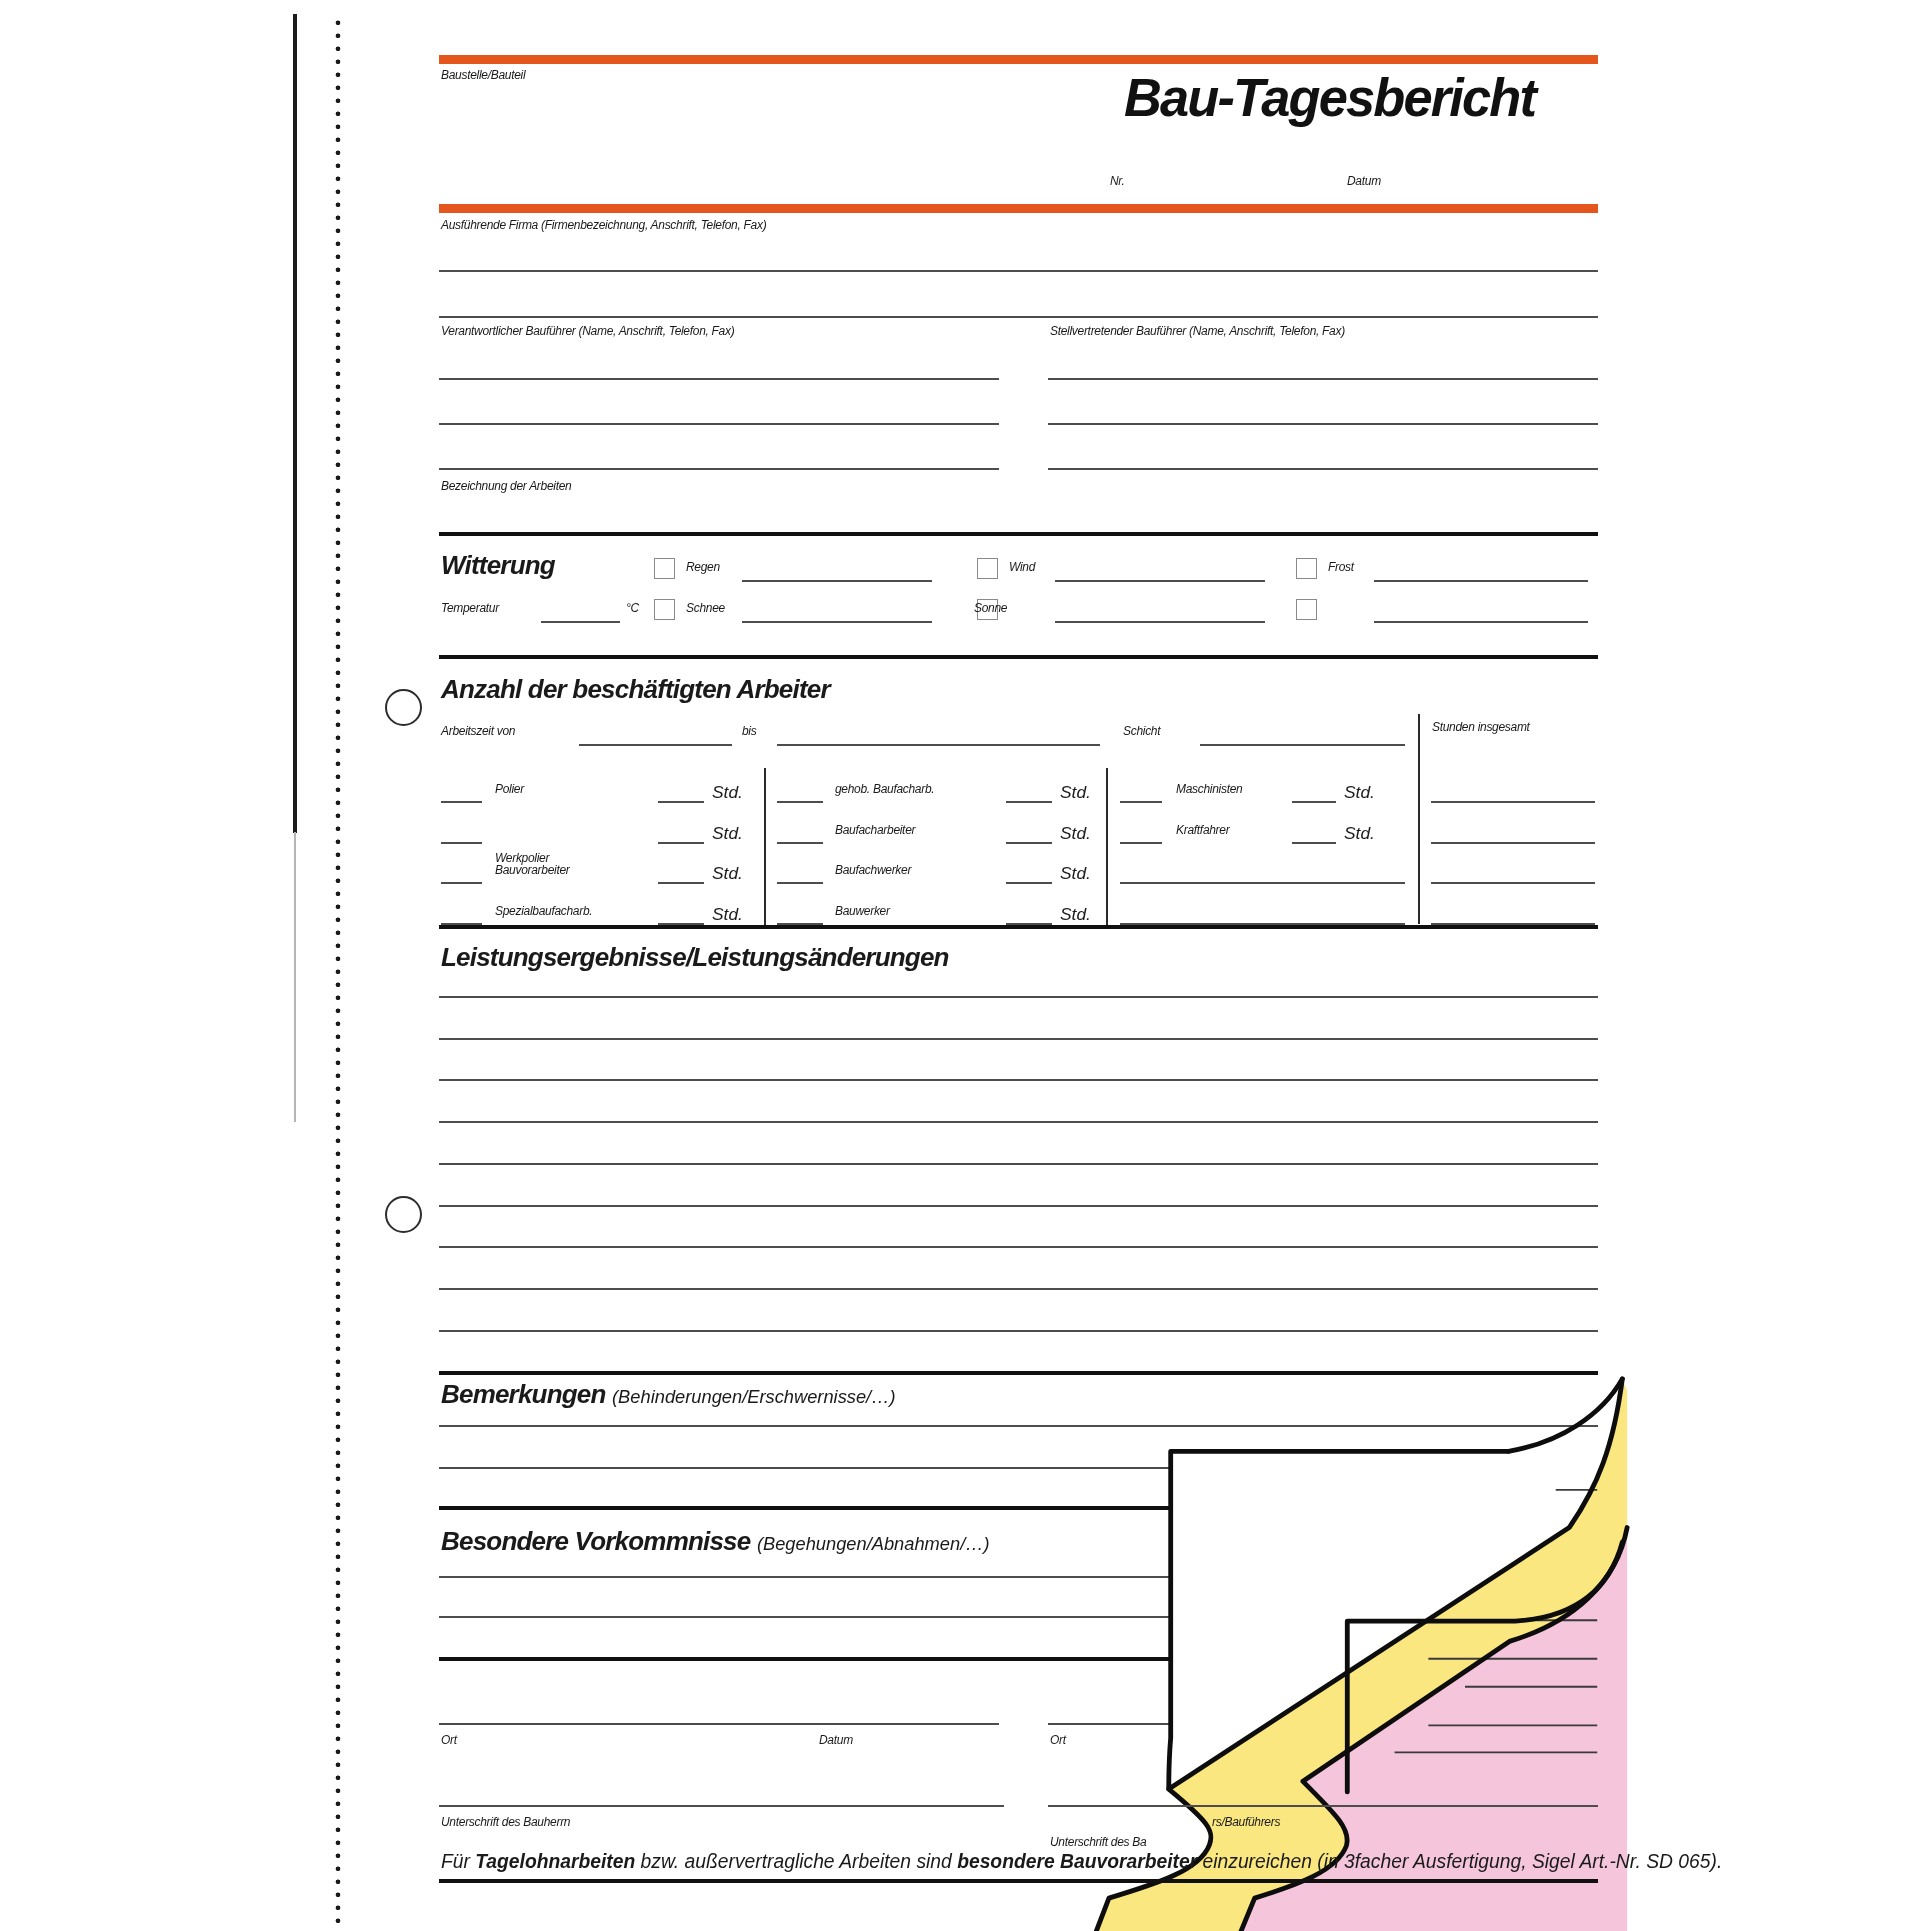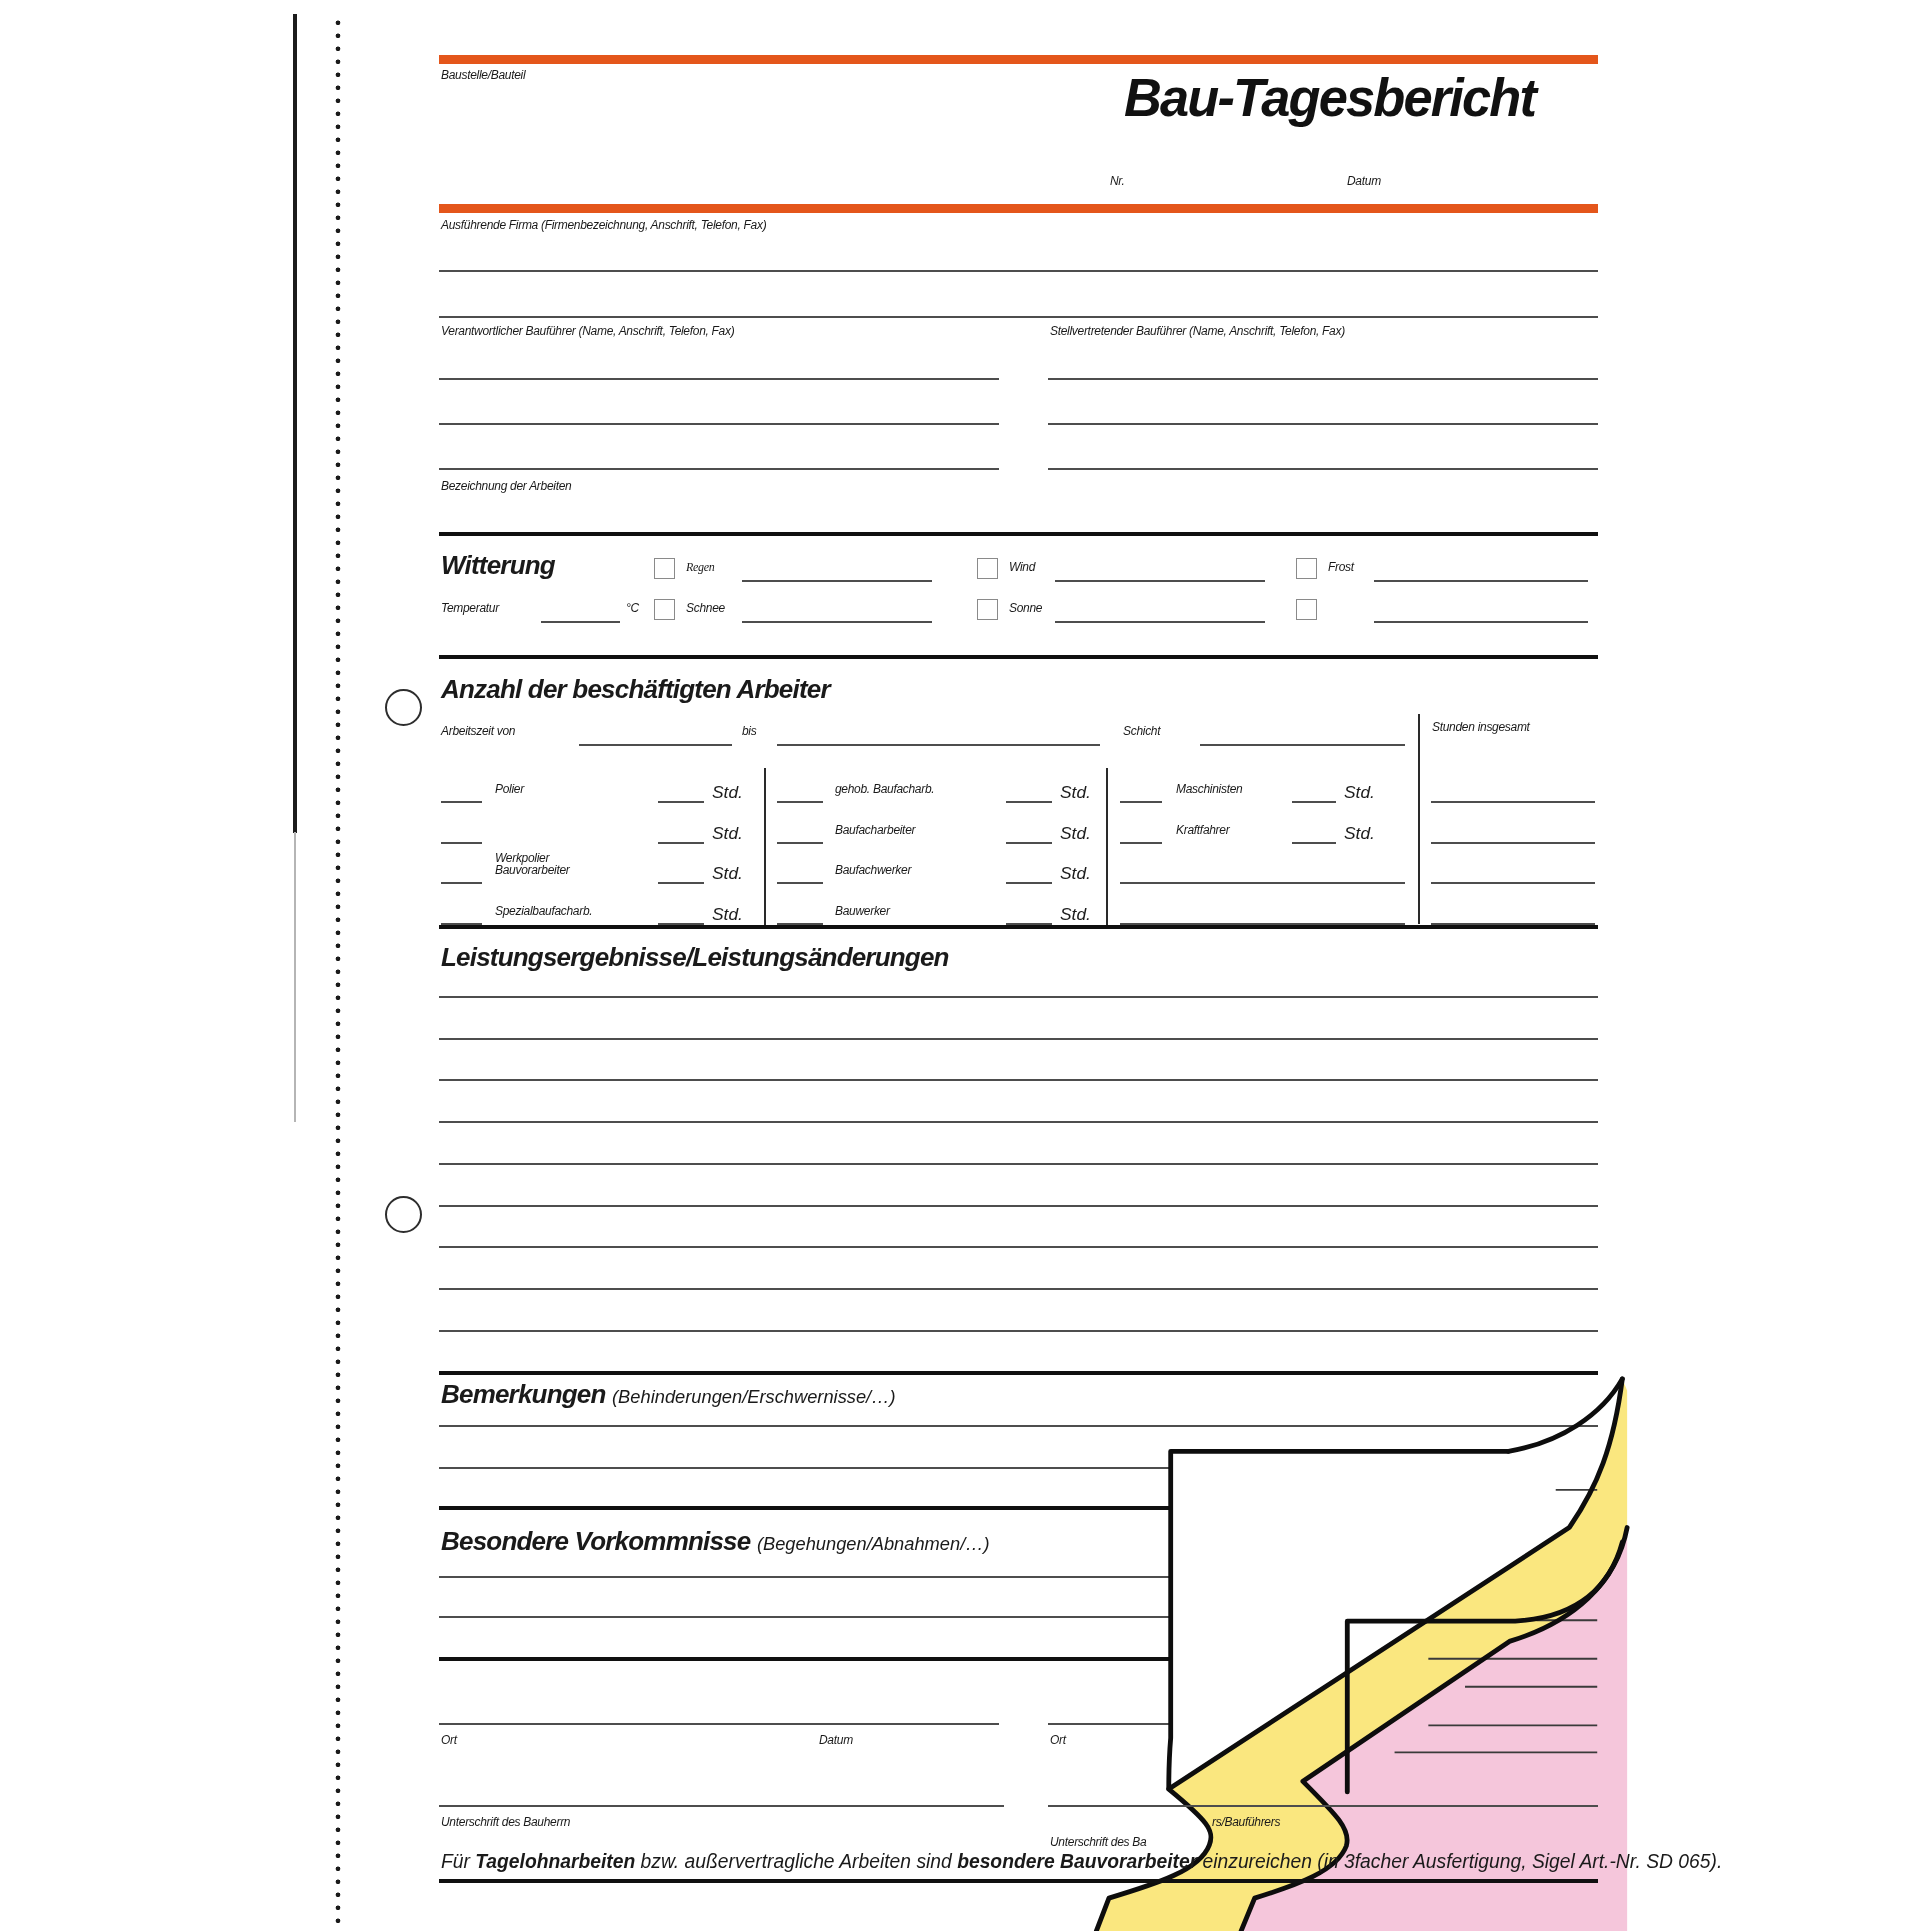--- a/index.html
+++ b/index.html
@@ -66,37 +66,37 @@
 <div class="abs hline" style="left:439px;top:423px;width:560px;"></div>
 <div class="abs hline" style="left:1048px;top:423px;width:550px;"></div>
 <div class="abs hline" style="left:439px;top:468px;width:560px;"></div>
 <div class="abs hline" style="left:1048px;top:468px;width:550px;"></div>
 
 <div class="abs lbl" style="left:441px;top:479px;">Bezeichnung der Arbeiten</div>
 <div class="abs hline-heavy" style="left:439px;top:532px;width:1159px;"></div>
 
 <div class="abs heading" style="left:441px;top:550px;">Witterung</div>
 <div class="abs checkbox" style="left:654px;top:558px;"></div>
-<div class="abs lbl" style="left:686px;top:560px;font-family:Liberation Serif, serif;">Regen</div>
+<div class="abs lbl" style="left:686px;top:560px;">Regen</div>
 <div class="abs hline" style="left:742px;top:580px;width:190px;"></div>
 <div class="abs checkbox" style="left:977px;top:558px;"></div>
 <div class="abs lbl" style="left:1009px;top:560px;">Wind</div>
 <div class="abs hline" style="left:1055px;top:580px;width:210px;"></div>
 <div class="abs checkbox" style="left:1296px;top:558px;"></div>
 <div class="abs lbl" style="left:1328px;top:560px;">Frost</div>
 <div class="abs hline" style="left:1374px;top:580px;width:214px;"></div>
 
 <div class="abs lbl" style="left:441px;top:601px;">Temperatur</div>
 <div class="abs hline" style="left:541px;top:621px;width:79px;"></div>
 <div class="abs lbl" style="left:626px;top:601px;">°C</div>
 <div class="abs checkbox" style="left:654px;top:599px;"></div>
 <div class="abs lbl" style="left:686px;top:601px;">Schnee</div>
 <div class="abs hline" style="left:742px;top:621px;width:190px;"></div>
 <div class="abs checkbox" style="left:977px;top:599px;"></div>
-<div class="abs lbl" style="left:1009px;top:601px;">Sonne</div>
+<div class="abs lbl" style="left:974px;top:601px;">Sonne</div>
 <div class="abs hline" style="left:1055px;top:621px;width:210px;"></div>
 <div class="abs checkbox" style="left:1296px;top:599px;"></div>
 <div class="abs hline" style="left:1374px;top:621px;width:214px;"></div>
 <div class="abs hline-heavy" style="left:439px;top:655px;width:1159px;"></div>
 
 <div class="abs heading" style="left:441px;top:674px;">Anzahl der beschäftigten Arbeiter</div>
 <div class="abs lbl" style="left:441px;top:724px;">Arbeitszeit von</div>
 <div class="abs hline" style="left:579px;top:744px;width:153px;"></div>
 <div class="abs lbl" style="left:742px;top:724px;">bis</div>
 <div class="abs hline" style="left:777px;top:744px;width:323px;"></div>

